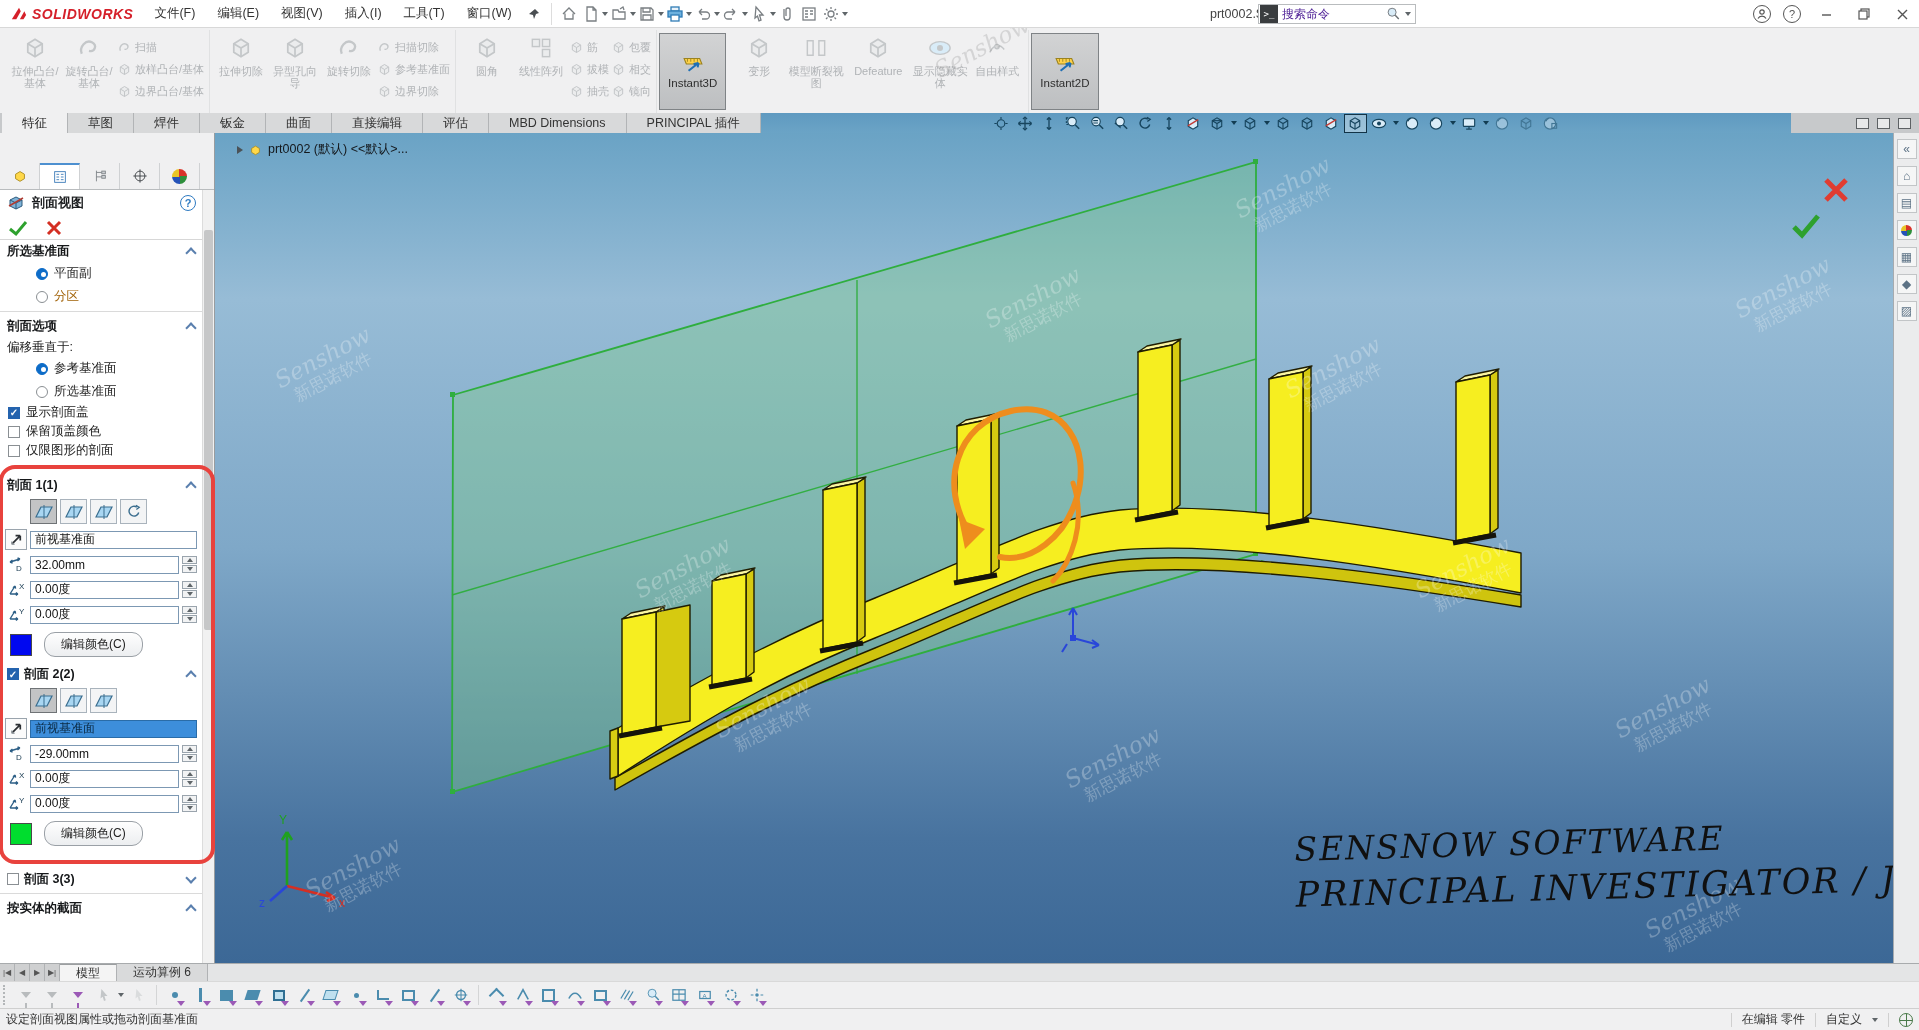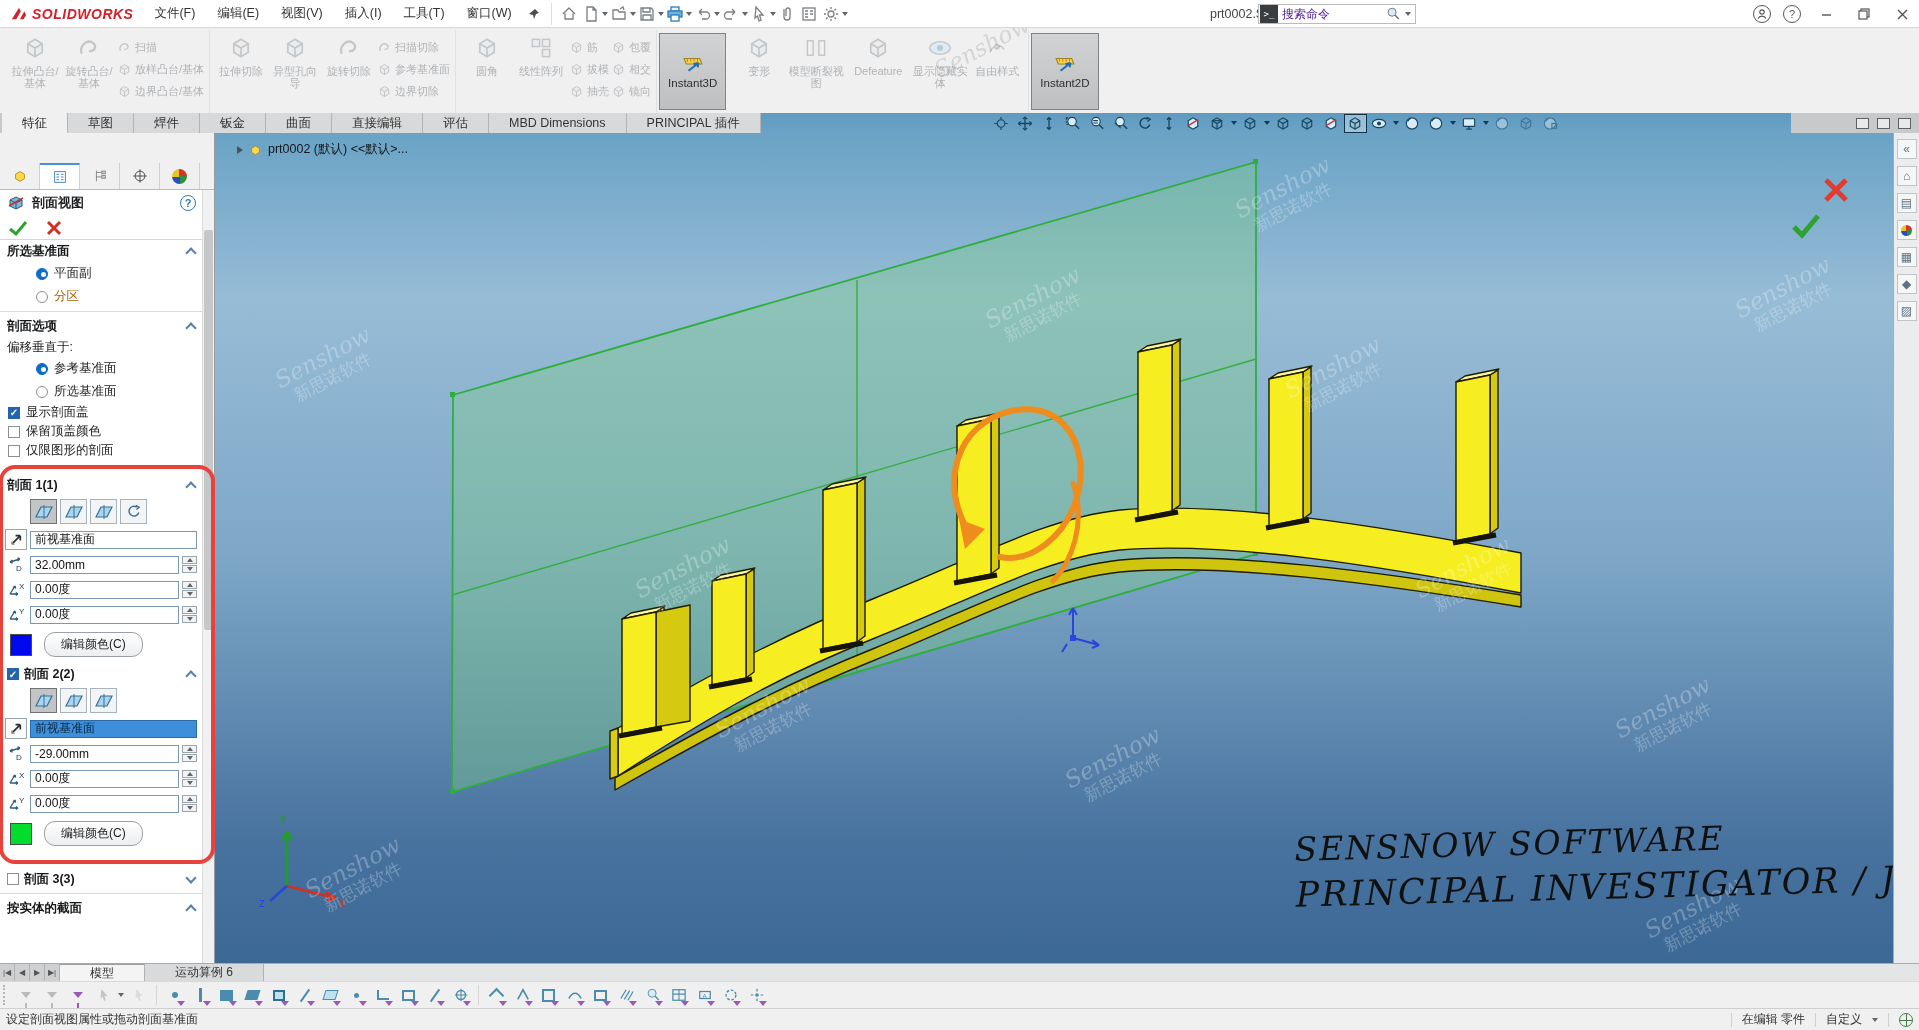--- a/index.html
+++ b/index.html
@@ -105,21 +105,21 @@
   .wm.gray{color:rgba(150,150,150,.30)}
   .handw{position:absolute;left:1080px;top:688px;z-index:6;color:#101010;font-family:"DejaVu Serif",serif;font-style:italic;transform:rotate(-1.5deg);letter-spacing:2px;white-space:nowrap}
   .handw .h1{font-size:33px}
   .handw .h2{font-size:35px;margin-top:6px}
   
   .taskpane{width:26px;background:#ebeced;border-left:1px solid #a7abaf;display:flex;flex-direction:column;align-items:center;padding-top:6px;gap:7px}
   .tpico{width:20px;height:20px;border:1px solid #c2c5c7;background:#f5f6f6;color:#5c7285;font-size:12px;display:flex;align-items:center;justify-content:center}
   
   .bottabs{height:18px;background:#e4e5e6;border-top:1px solid #a8abad;display:flex;align-items:stretch}
   .navbtn{width:15px;display:flex;align-items:center;justify-content:center;background:#cfd0d1;border-right:1px solid #b0b2b4;color:#555;font-size:8px}
-  .btab{padding:0 30px;display:flex;align-items:center;font-size:12px;color:#333;border-right:1px solid #b0b2b4;background:#d9dadb}
+  .btab{padding:0 16px;display:flex;align-items:center;font-size:12px;color:#333;border-right:1px solid #b0b2b4;background:#d9dadb}
   .btab.active{background:#f4f4f4;border-top:1px solid #9b9ea0}
   
   .btoolbar{height:27px;background:#f0f0f1;border-top:1px solid #d9d9d9;display:flex;align-items:center;gap:3px;padding-left:3px}
   .handle{width:6px;height:20px;border-left:2px dotted #b3b6b8;margin-right:2px}
   .bico{width:23px;height:22px;position:relative;display:flex;align-items:center;justify-content:center}
   .funnel{width:0;height:0;border-left:5px solid transparent;border-right:5px solid transparent;border-top:6px solid #b8bbbd;position:relative}
   .funnel::after{content:"";position:absolute;left:-1px;top:5px;width:2px;height:5px;background:#b8bbbd}
   .funnel.purple{border-top-color:#9b59b6}.funnel.purple::after{background:#9b59b6}
   .fbadge{position:absolute;right:1px;bottom:0;width:0;height:0;border-left:4px solid transparent;border-right:4px solid transparent;border-top:5px solid #9b59b6}
   .bsep{width:1px;height:20px;background:#d4d5d6;margin:0 3px}

